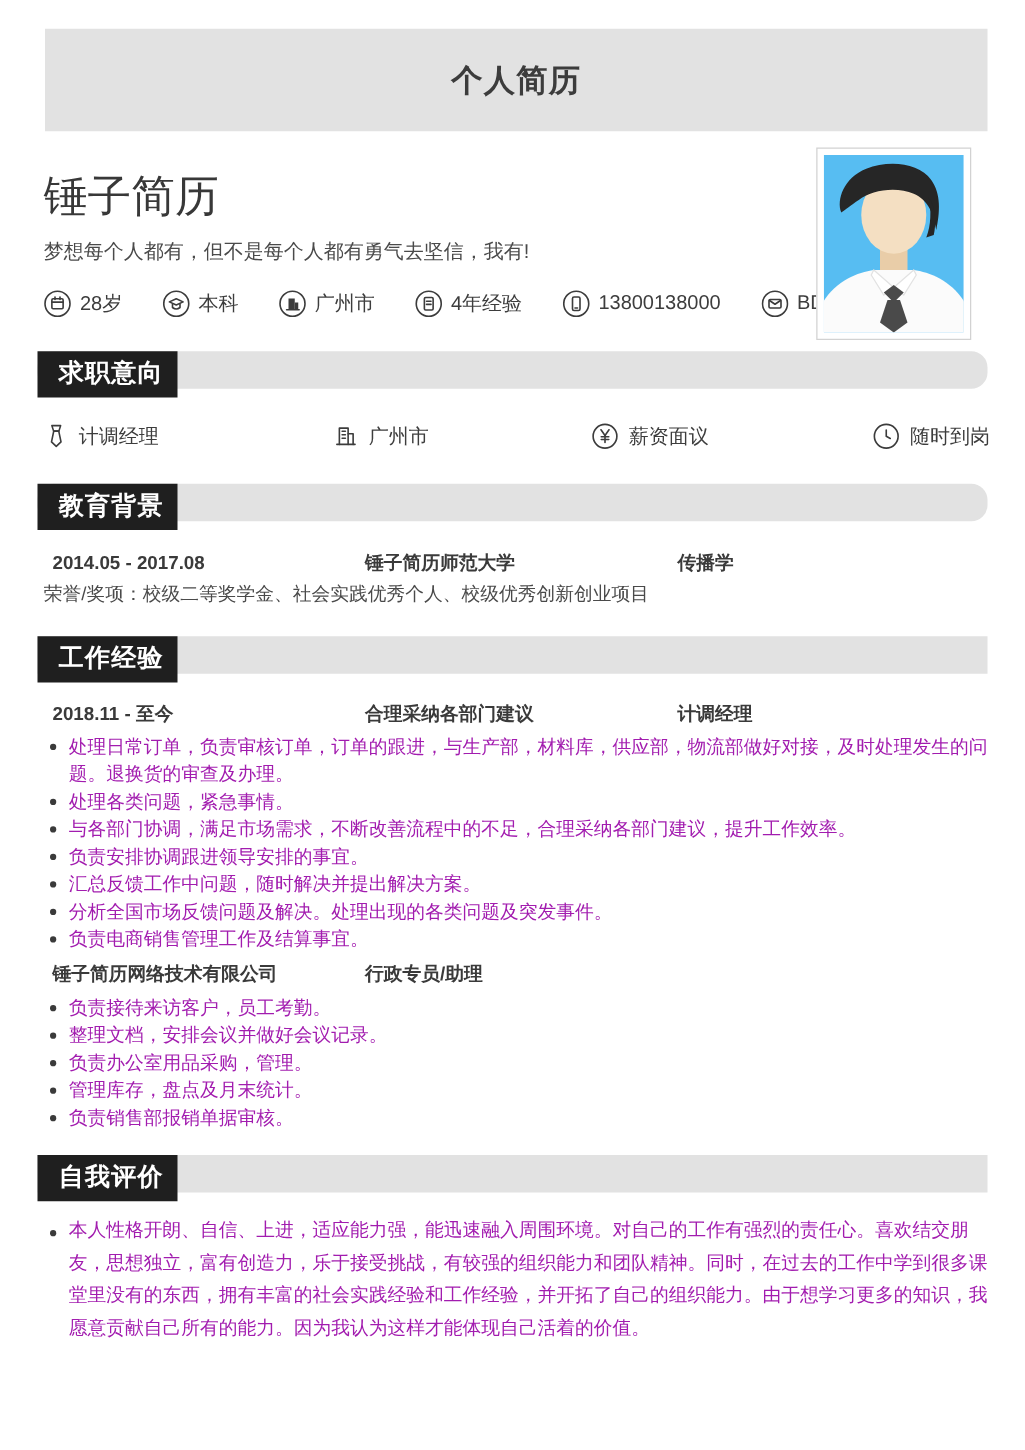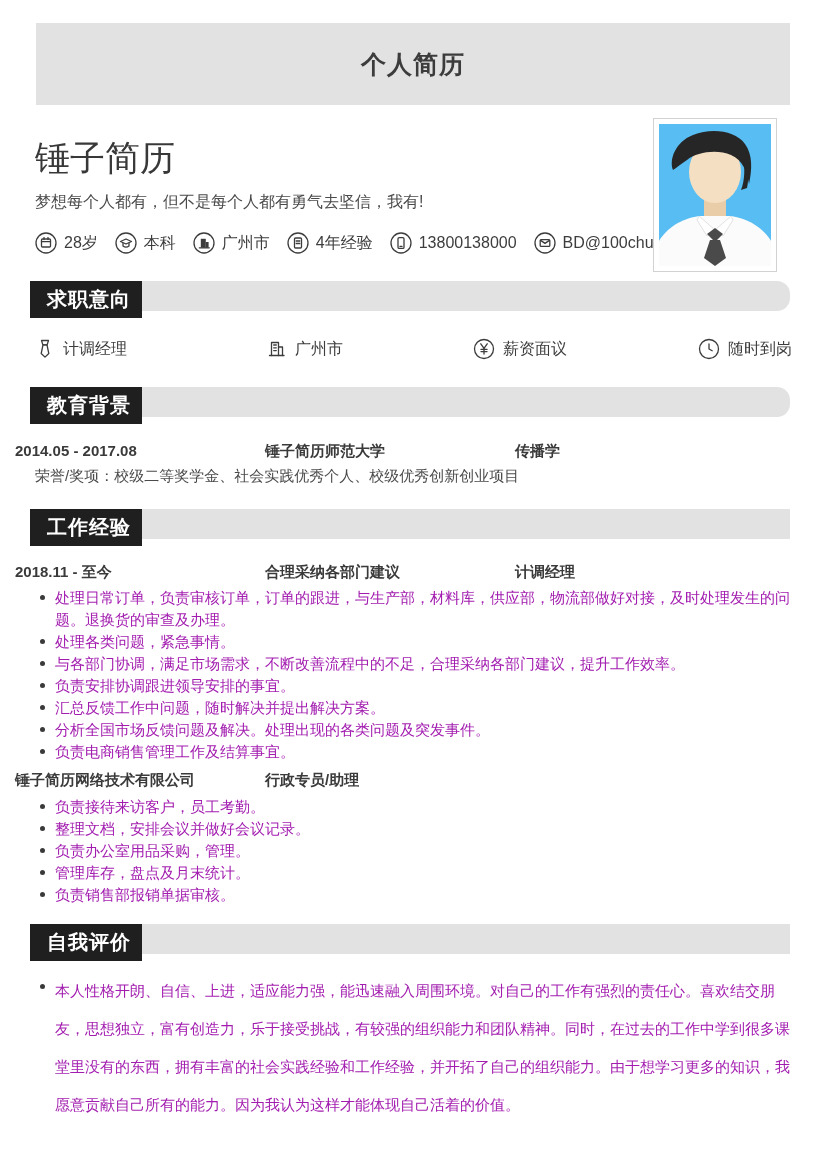--- a/index.html
+++ b/index.html
@@ -13,21 +13,21 @@
   
   .title-band {
     margin:23px 30px 0 36px; height:82px; background:#e2e2e2;
     display:flex; align-items:center; justify-content:center;
   }
   .title-band h1 { font-size:25px; font-weight:bold; color:#3c3c3c; letter-spacing:1px; }
 
   
   .name { margin:32px 0 0 35px; font-size:35px; line-height:42px; color:#383838; font-weight:400; }
   .tagline { margin:13px 0 0 35px; font-size:16px; line-height:20px; color:#4a4a4a; }
-  .info-row { margin:20px 0 0 35px; display:flex; align-items:center; gap:17px; font-size:16px; color:#3d3d3d; }
+  .info-row { margin:20px 0 0 35px; display:flex; align-items:center; gap:32px; font-size:16px; color:#3d3d3d; }
   .info-item { display:flex; align-items:center; gap:7px; white-space:nowrap; }
   .icon { flex:0 0 auto; display:block; }
 
   
   .photo {
     position:absolute; top:118px; left:653px; width:124px; height:154px;
     background:#fff; border:1px solid #d2d2d2; padding:5px;
   }
   .photo svg { display:block; width:112px; height:142px; }
 
@@ -45,40 +45,40 @@
   
   .intent-row {
     margin:27px 30px 0 35px; display:grid;
     grid-template-columns:230px 208px 225px 1fr;
     align-items:center; font-size:16px; color:#3d3d3d;
   }
   .intent-item { display:flex; align-items:center; gap:8px; white-space:nowrap; }
 
   
   .cols3 {
-    margin:0 30px 0 15px; display:grid; grid-template-columns:250px 250px 1fr;
+    margin:0 30px 0 42px; display:grid; grid-template-columns:250px 250px 1fr;
     font-size:15px; font-weight:bold; color:#3a3a3a; line-height:21px;
   }
   .edu-cols { margin-top:23px; }
   .job1-cols { margin-top:22px; }
   .job2-cols { margin-top:6px; }
   .honors { margin:4px 30px 0 35px; font-size:15px; line-height:21px; color:#4a4a4a; }
 
   
   ul.bullets { margin:5px 30px 0 35px; list-style:none; }
   ul.bullets li {
     position:relative; padding-left:20px; font-size:15px; line-height:22px; color:#a21caf;
   }
   ul.bullets li::before {
     content:""; position:absolute; left:5px; top:8px;
     width:5px; height:5px; border-radius:50%; background:#3a3a3a;
   }
   ul.bullets.job2 { margin-top:6px; }
   ul.bullets.selfeval { margin-top:18px; }
-  ul.bullets.selfeval li { line-height:38px; }
+  ul.bullets.selfeval li { line-height:26px; }
   ul.bullets.selfeval li::before { top:12px; }
 
   svg.lineicon { stroke:#3c3c3c; fill:none; stroke-width:1.3; stroke-linecap:round; stroke-linejoin:round; }
 </style>
 </head>
 <body>
 
 <div class="page">
 
   <div class="title-band">

